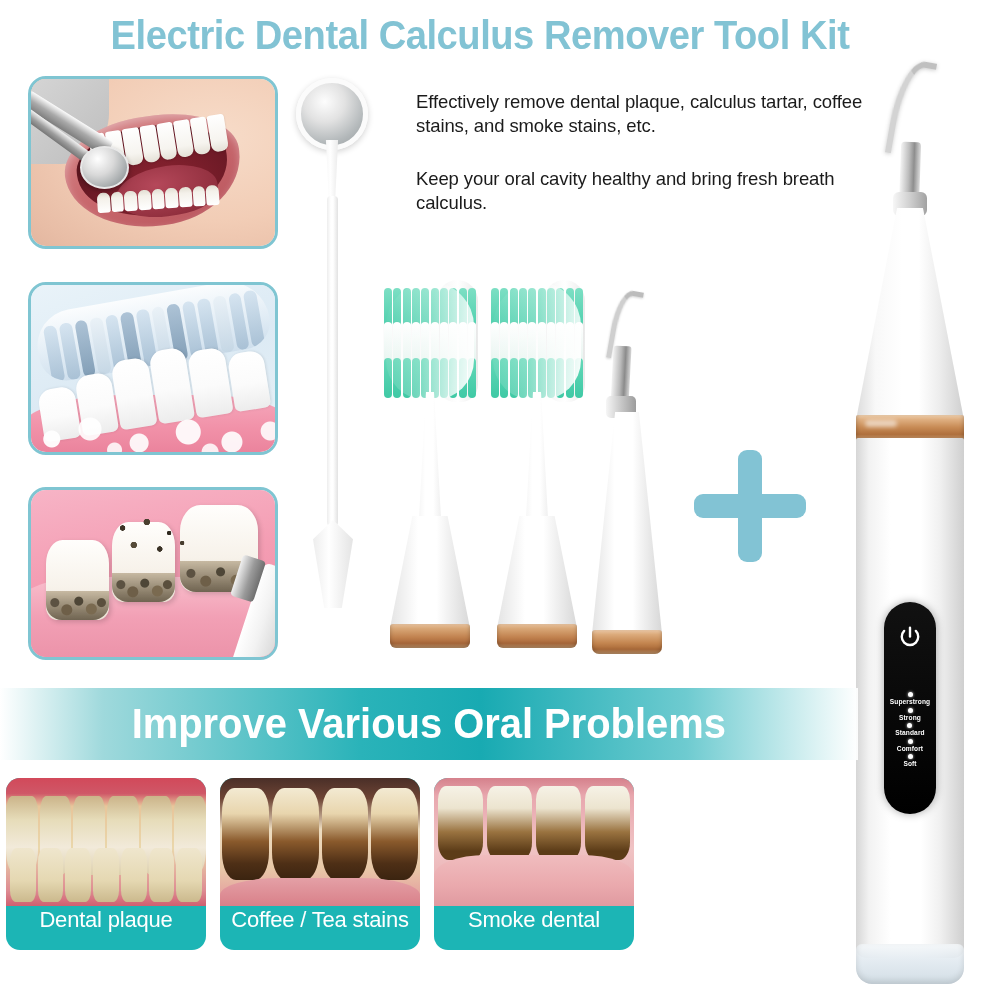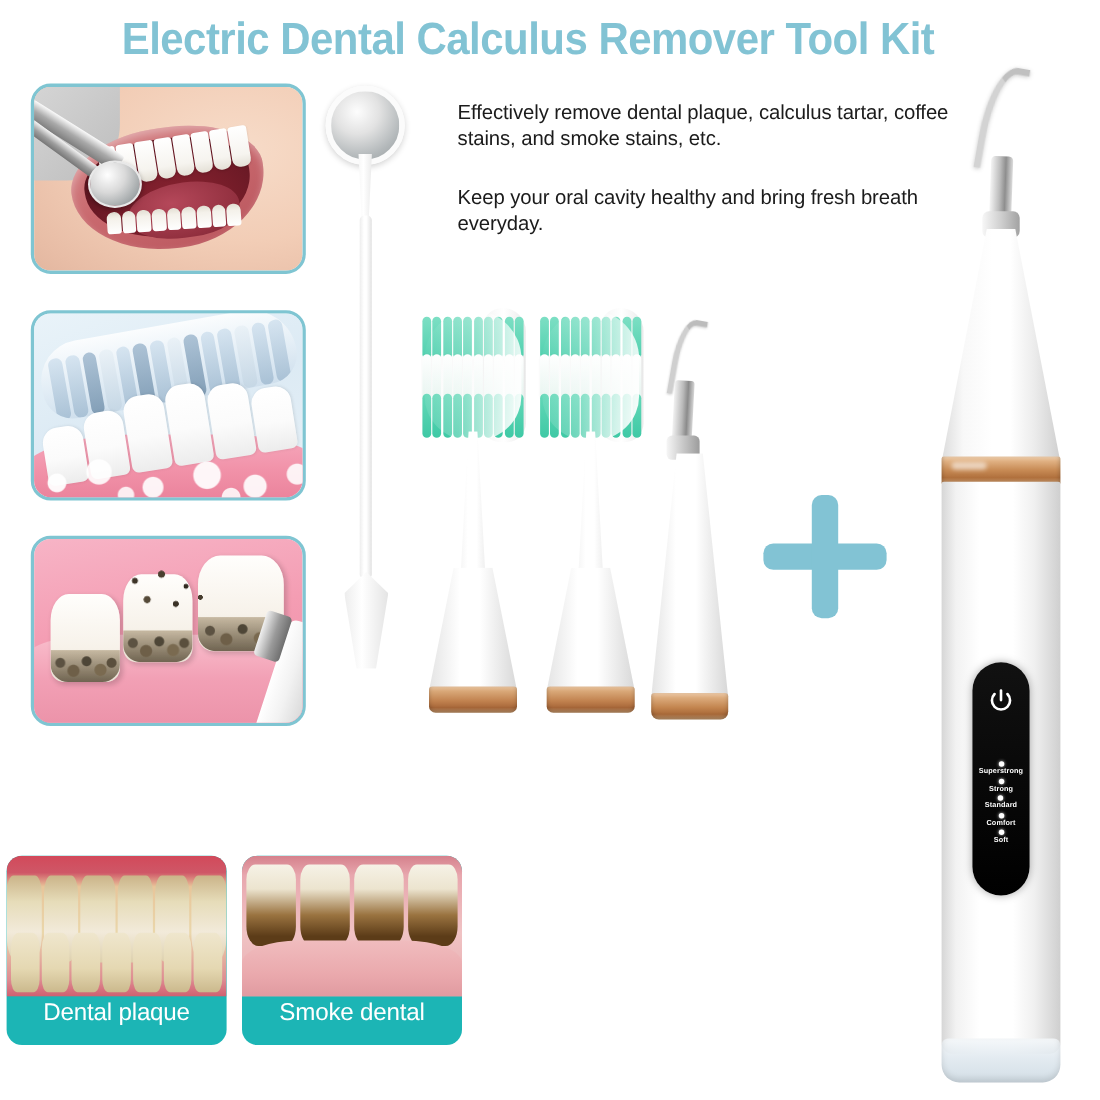--- a/index.html
+++ b/index.html
@@ -472,21 +472,21 @@
           <div class="t3-dirt"></div>
         </div>
       <div class="t3-specks"></div>
       <div class="t3-scaler"></div>
       <div class="t3-scaler-tip"></div>
     </div>
   </div>
 
   <div class="desc" style="left:390px; top:90px; width:460px;margin-left:26px;">
     <p>Effectively remove dental plaque, calculus tartar, coffee stains, and smoke stains, etc.</p>
-    <p>Keep your oral cavity healthy and bring fresh breath everyday.</p>
+    <p>Keep your oral cavity healthy and bring fresh breath calculus.</p>
   </div>
 
   <div>
     <div class="mirror-head"></div>
     <div class="mirror-neck"></div>
     <div class="mirror-shaft"></div>
     <div class="mirror-pick"></div>
   </div>
 
   <div class="brushhead" style="left:380px; top:288px;">
@@ -626,20 +626,23 @@
           <span class="dev-mode-label">Comfort</span>
         </div>
         <div class="dev-mode">
           <span class="dev-led"></span>
           <span class="dev-mode-label">Soft</span>
         </div>
       </div>
     </div>
   </div>
 
+  <div class="banner">
+    <span class="banner-text">Improve Various Oral Problems</span>
+  </div>
 
   <div class="cards">
 
     <div class="card">
       <div class="card-photo">
         <div class="pA">
           <div class="teeth">
               <i></i>
               <i></i>
               <i></i>
@@ -654,20 +657,34 @@
               <i></i>
               <i></i>
               <i></i>
               <i></i>
             </div>
         </div>
       </div>
       <div class="card-caption">Dental plaque</div>
     </div>
 
+    <div class="card">
+      <div class="card-photo">
+        <div class="pB">
+          <div class="teeth">
+              <i></i>
+              <i></i>
+              <i></i>
+              <i></i>
+            </div>
+          <div class="gum"></div>
+        </div>
+      </div>
+      <div class="card-caption">Coffee / Tea stains</div>
+    </div>
 
 
     <div class="card">
       <div class="card-photo">
         <div class="pD">
           <div class="teeth">
               <i></i>
               <i></i>
               <i></i>
               <i></i>

